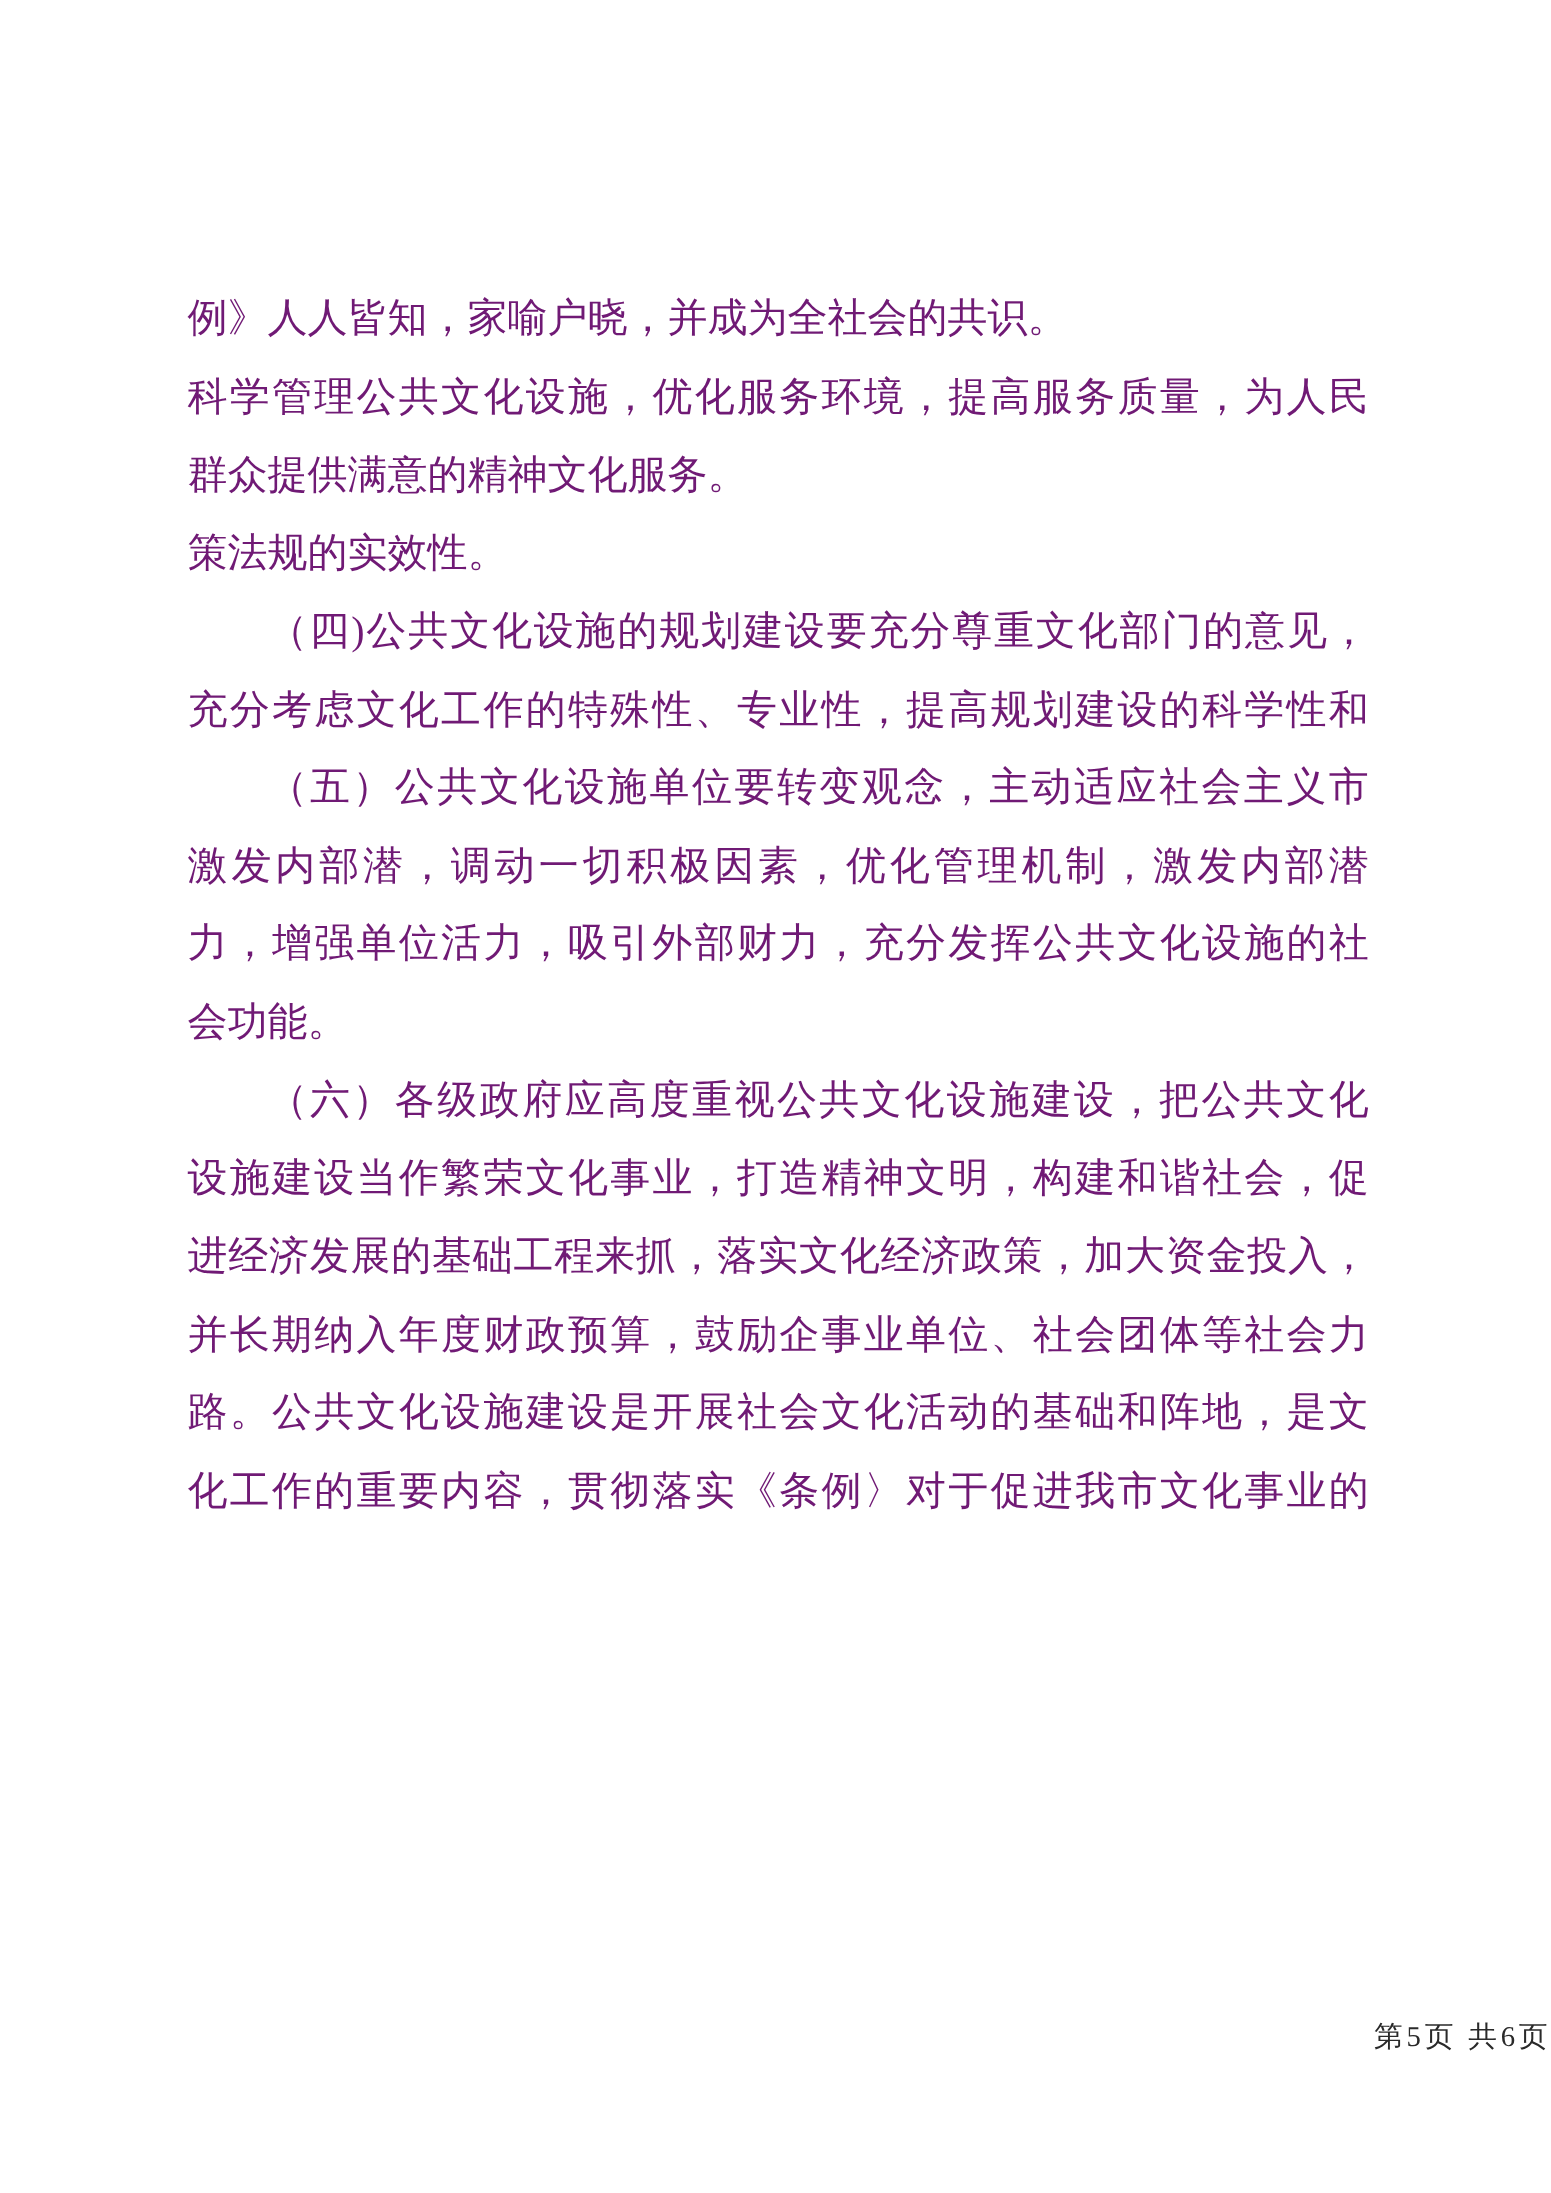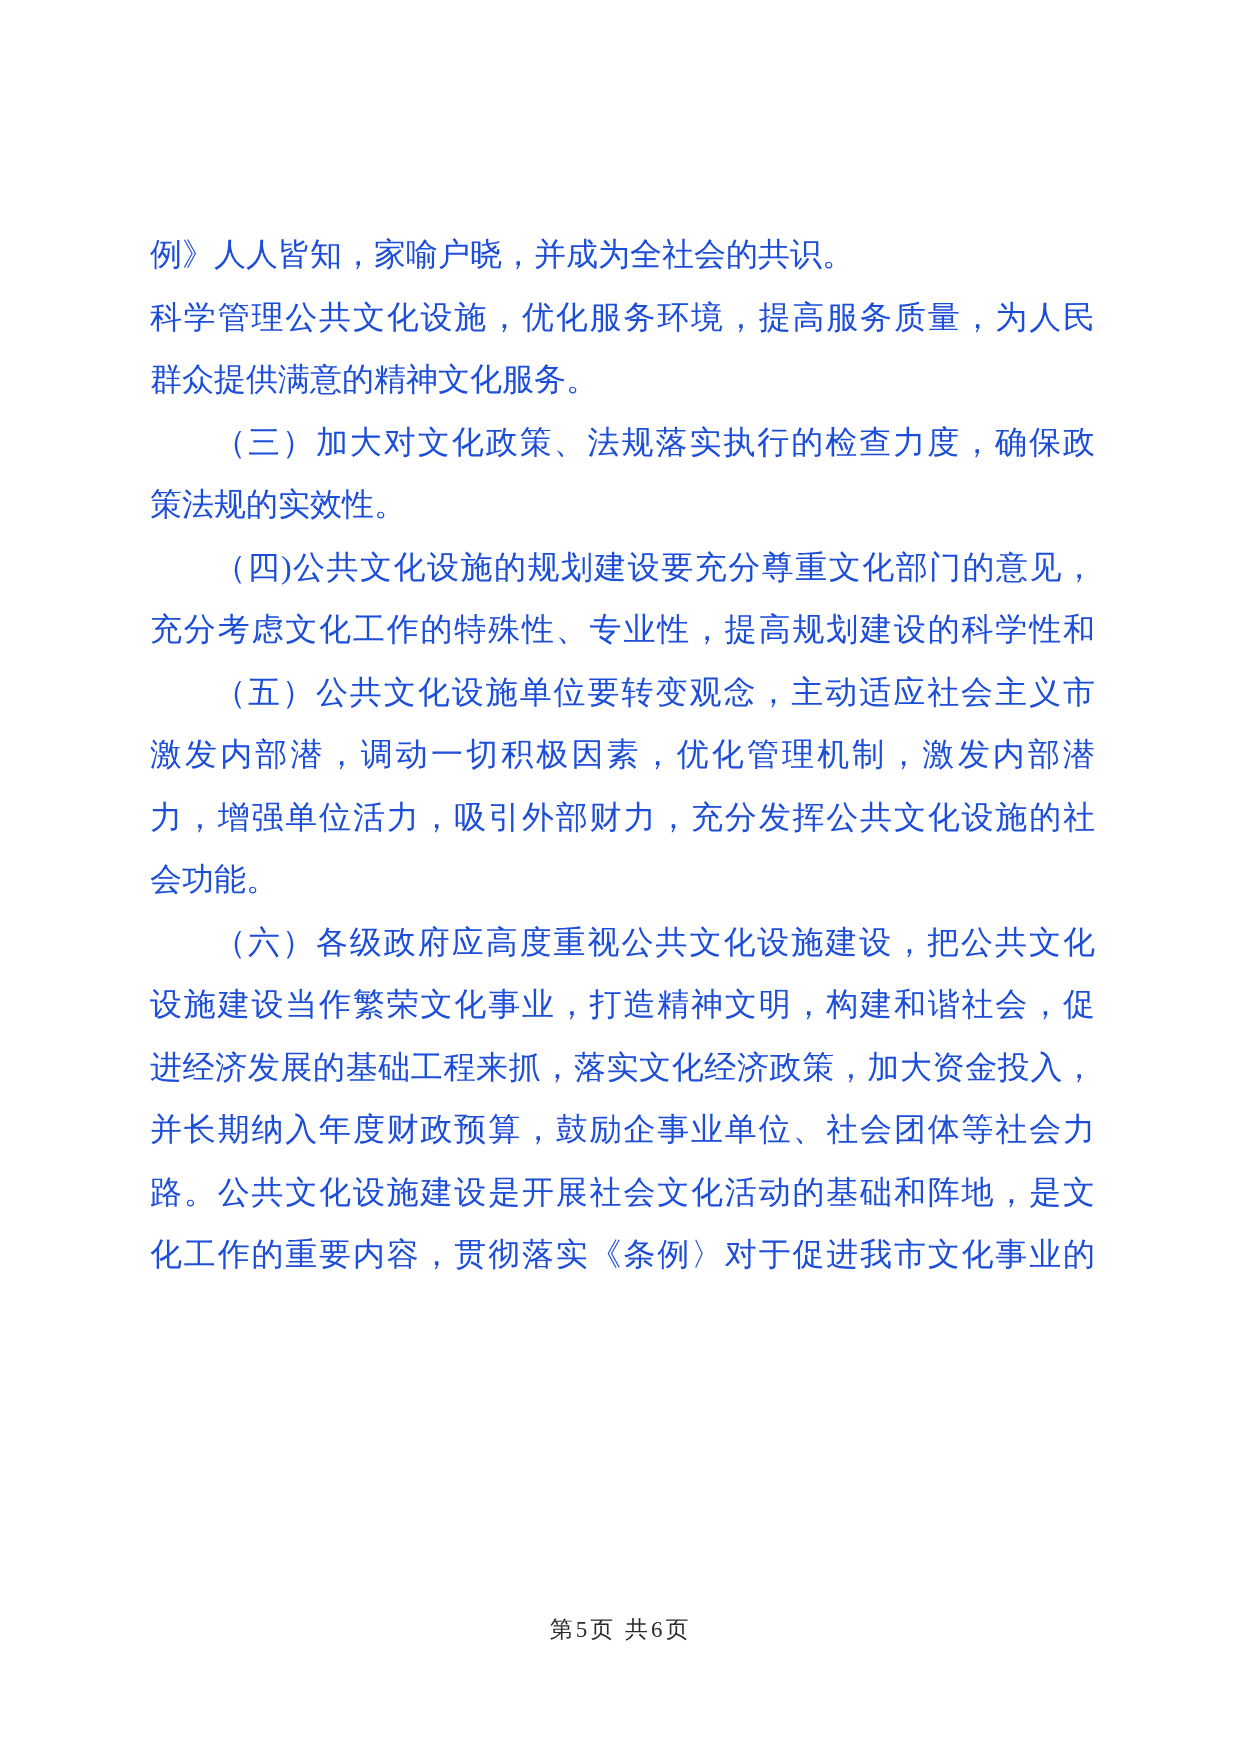--- a/index.html
+++ b/index.html
@@ -15,54 +15,53 @@
   .content {
     position: absolute;
     left: 150px;
     top: 223px;
     width: 945px;
   }
   .line {
     font-size: 32px;
     line-height: 62.5px;
     height: 62.5px;
-    color: #1d4ed8;
+    color: #701a75;
     font-family: "Liberation Serif", serif;
     font-weight: normal;
     text-align: left;
     overflow: visible;
   }
   .line.j {
     text-align: justify;
     text-align-last: justify;
   }
   .line.indent {
     text-indent: 64px;
   }
   .footer {
     position: absolute;
     top: 1614px;
     left: 0;
     width: 100%;
-    text-align: center;
+    text-align: right;
     font-size: 23px;
     letter-spacing: 3px;
     color: #2a2a2a;
     font-family: "Liberation Serif", serif;
   }
 </style>
 </head>
 <body>
 
 <div class="page">
   <div class="content" id="content">
       <div class="line">例》人人皆知，家喻户晓，并成为全社会的共识。</div>
       <div class="line j">科学管理公共文化设施，优化服务环境，提高服务质量，为人民</div>
       <div class="line">群众提供满意的精神文化服务。</div>
-      <div class="line j indent">（三）加大对文化政策、法规落实执行的检查力度，确保政</div>
       <div class="line">策法规的实效性。</div>
       <div class="line j indent">（四)公共文化设施的规划建设要充分尊重文化部门的意见，</div>
       <div class="line j">充分考虑文化工作的特殊性、专业性，提高规划建设的科学性和</div>
       <div class="line j indent">（五）公共文化设施单位要转变观念，主动适应社会主义市</div>
       <div class="line j">激发内部潜，调动一切积极因素，优化管理机制，激发内部潜</div>
       <div class="line j">力，增强单位活力，吸引外部财力，充分发挥公共文化设施的社</div>
       <div class="line">会功能。</div>
       <div class="line j indent">（六）各级政府应高度重视公共文化设施建设，把公共文化</div>
       <div class="line j">设施建设当作繁荣文化事业，打造精神文明，构建和谐社会，促</div>
       <div class="line j">进经济发展的基础工程来抓，落实文化经济政策，加大资金投入，</div>

